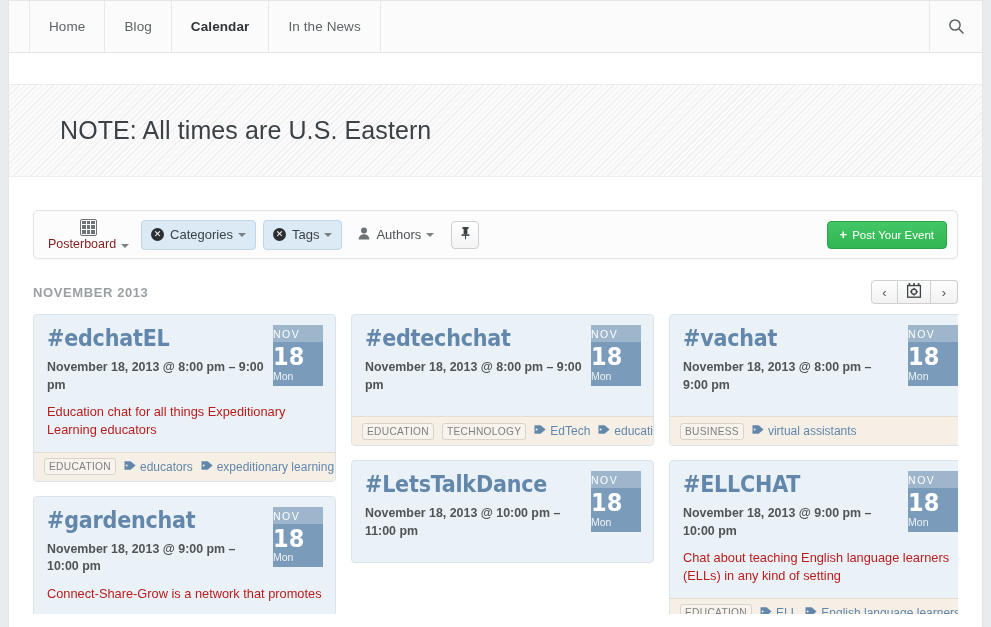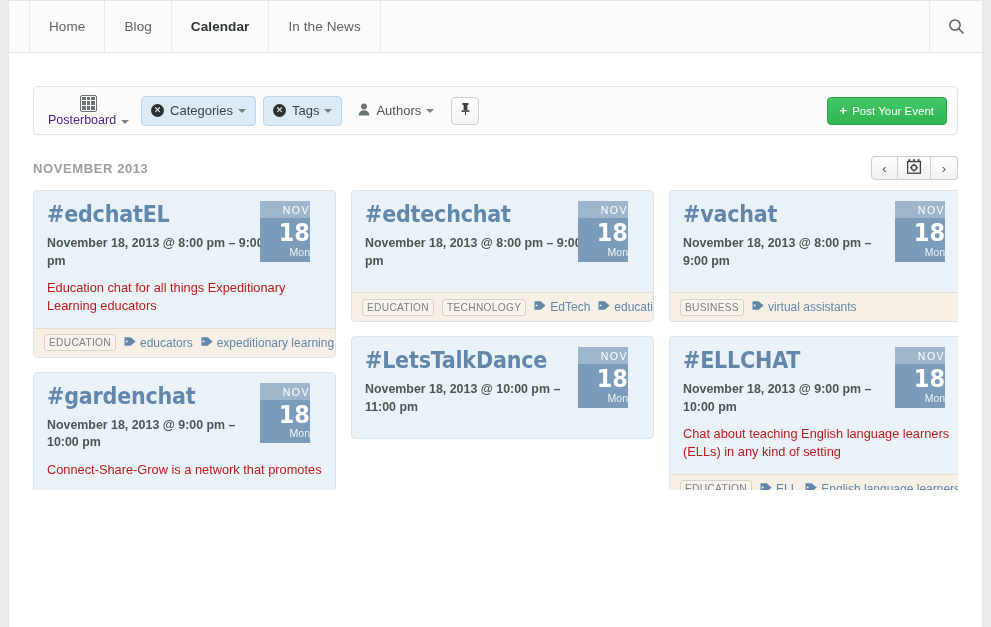--- a/index.html
+++ b/index.html
@@ -107,21 +107,21 @@
     cursor: pointer;
     white-space: nowrap;
   }
   .tb-posterboard {
     flex-direction: column;
     height: auto;
     align-items: center;
     padding: 0 12px 0 6px;
     color: #6a7174;
   }
-  .tb-posterboard .pb-label { font-size: 12.5px; margin-top: 1px; color: #4c1d95; }
+  .tb-posterboard .pb-label { font-size: 12.5px; margin-top: 1px; color: #7f1d1d; }
   .grid-icon {
     width: 17px; height: 17px;
     border: 1.6px solid #6d7275;
     border-radius: 2px;
     display: grid;
     grid-template-columns: repeat(3, 1fr);
     grid-template-rows: repeat(3, 1fr);
     gap: 1px;
     padding: 1px;
   }
@@ -242,24 +242,24 @@
     padding-right: 58px;
     margin-bottom: 9px;
   }
   .card-desc {
     font-size: 12.8px;
     color: #b91c1c;
     line-height: 1.38;
   }
   .badge {
     position: absolute;
-    right: 25px; top: 10px;
+    right: 12px; top: 10px;
     width: 50px;
     background: #7a9cba;
-    text-align: right;
+    text-align: left;
     color: #fff;
     overflow: hidden;
   }
   .badge .mon {
     background: #9db6cb;
     font-size: 10.5px;
     letter-spacing: 1.5px;
     padding: 3px 0 2px;
     text-transform: uppercase;
   }
@@ -321,20 +321,25 @@
       <div class="searchbtn">
         <span>
           <svg width="17" height="17" viewBox="0 0 17 17">
             <circle cx="7" cy="7" r="5.1" fill="none" stroke="#5c6164" stroke-width="1.5"></circle>
             <line x1="10.8" y1="10.8" x2="15" y2="15" stroke="#5c6164" stroke-width="1.6" stroke-linecap="round"></line>
           </svg>
         </span>
       </div>
     </div>
 
+    <div class="banner-wrap">
+      <div class="banner">
+        <h1 class="banner-title">NOTE: All times are U.S. Eastern</h1>
+      </div>
+    </div>
 
     <div class="cal">
 
       <div class="toolbar">
 
         <div class="tb-btn tb-posterboard">
           <span class="grid-icon">
             <i></i>
               <i></i>
               <i></i>

